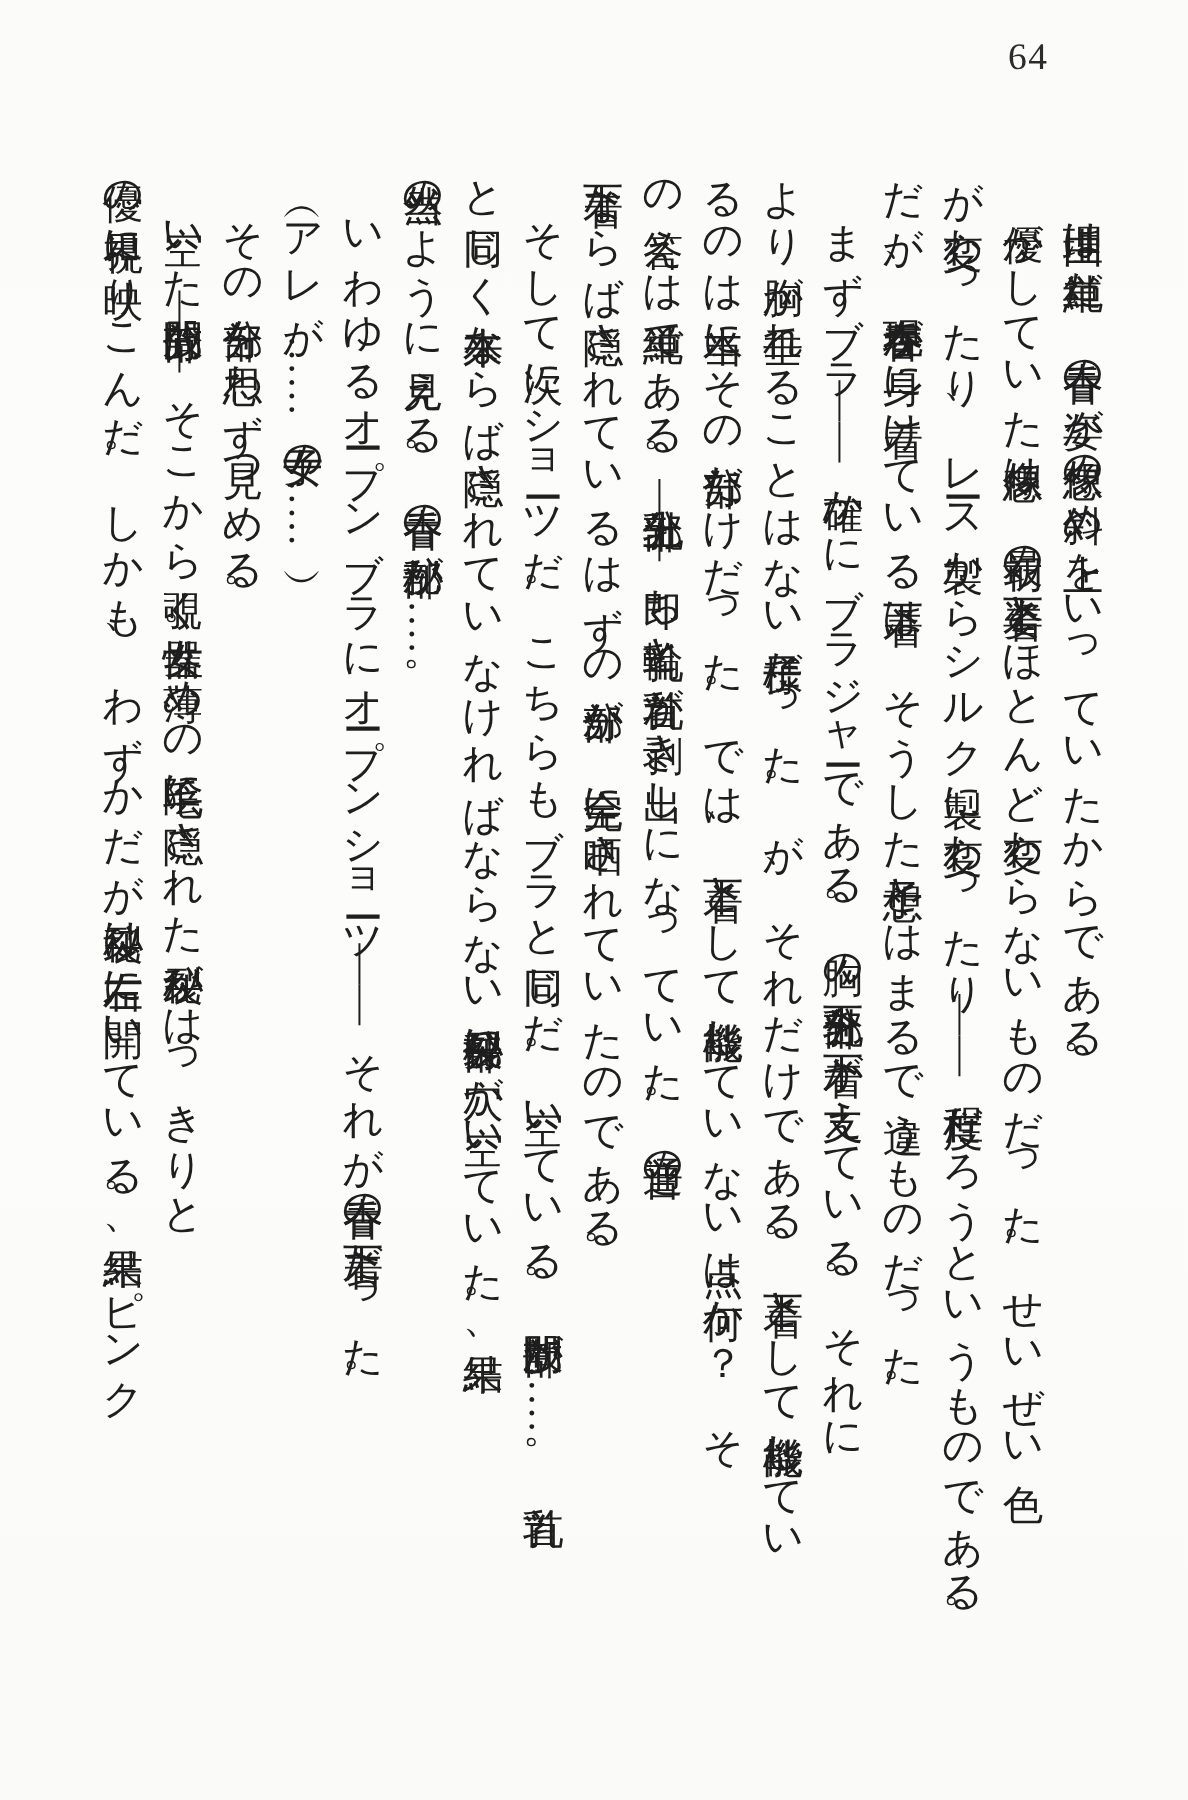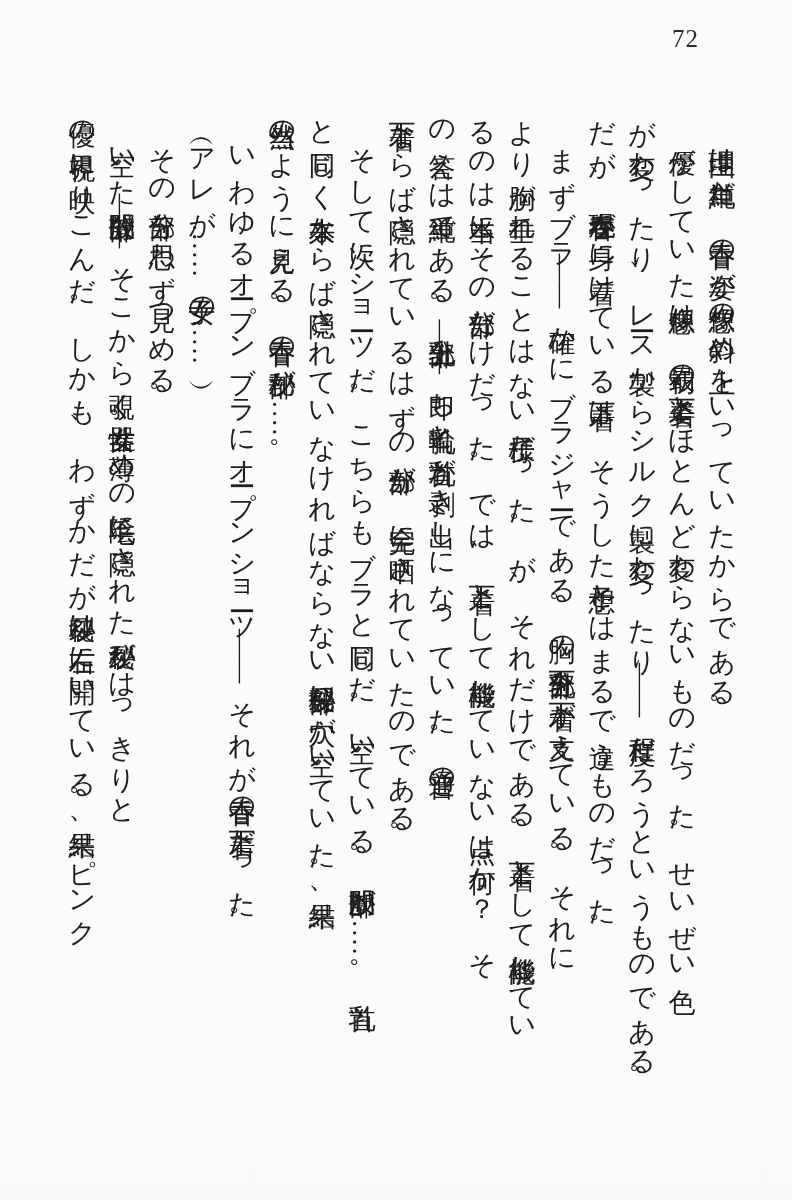--- a/index.html
+++ b/index.html
@@ -42,21 +42,21 @@
   }
   .tcol {
     white-space: nowrap;
   }
 </style>
 </head>
 <body>
 
 <div class="page">
 
-  <div class="page-number">72</div>
+  <div class="page-number">64</div>
 
   <div class="body-text">
     <div class="tcol">　理由は単純だ。春香の姿が想像の斜め上をいっていたからである。</div>
     <div class="tcol">　優がしていた想像は、最初の下着姿とほとんど変わらないものだった。せいぜい色</div>
     <div class="tcol">が変わったり、レース製からシルク製に変わったり――程度だろうというものである。</div>
     <div class="tcol">だが、現在春香が身に着けている下着は、そうした予想とはまるで違うものだった。</div>
     <div class="tcol">　まずブラ――確かにブラジャーである。胸の下乳部分を下着が支えている。それに</div>
     <div class="tcol">より胸が垂れることはない様子だった。が、それだけである。下着として機能してい</div>
     <div class="tcol">るのは本当にその部分だけだった。では、下着として機能していない点は何か？　そ</div>
     <div class="tcol">の答えは単純である。上乳部分――即ち乳輪と乳首が剥き出しになっていた。普通の</div>

